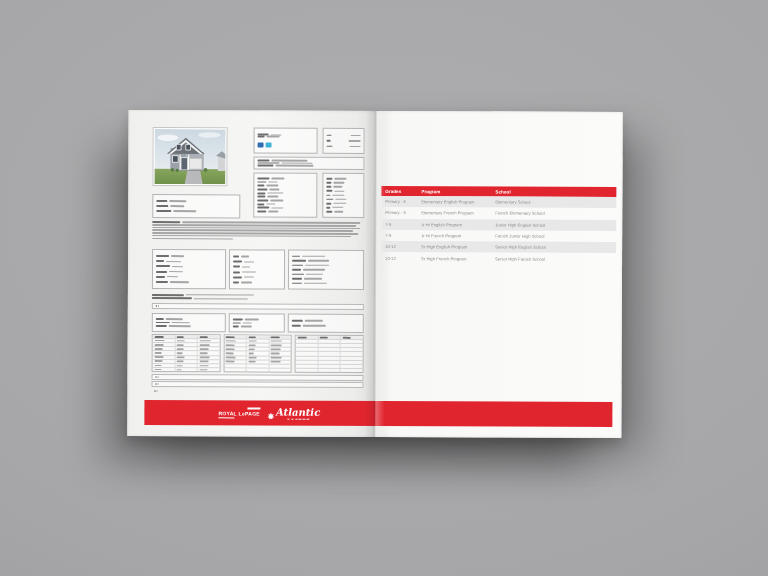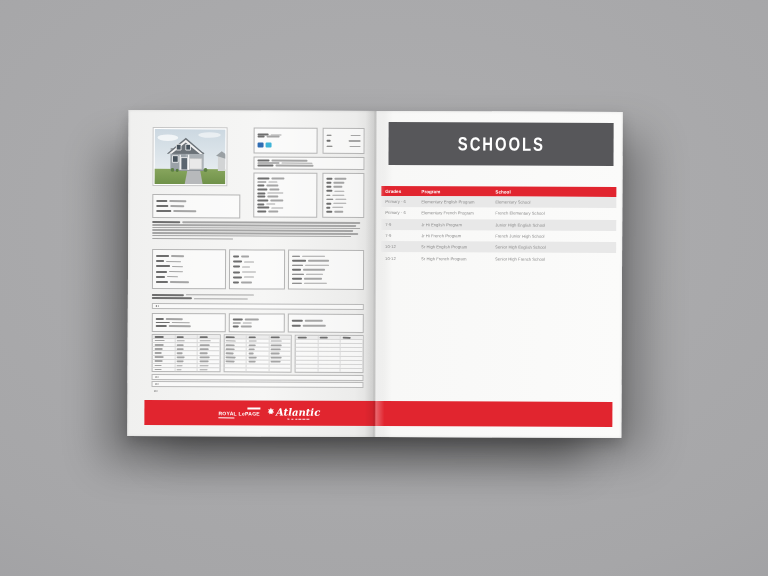--- a/index.html
+++ b/index.html
@@ -64,21 +64,21 @@
   .scell{white-space:nowrap;overflow:hidden;box-sizing:border-box;}
   .c0{width:40px;padding-left:4px;} .c1{width:74px;} .c2{flex:1;}
 
   
   .footer-bar{position:absolute;left:17px;right:9px;bottom:11px;height:25px;background:#e1252f;z-index:5;}
   .logos{position:absolute;left:74px;top:0;height:100%;display:flex;align-items:center;gap:7px;}
   .rl{display:flex;flex-direction:column;align-items:flex-start;gap:1px;}
   .rl-topbar{width:13px;height:2.4px;background:#fff;align-self:flex-end;}
   .rl-text{font-size:5px;font-weight:700;color:#fff;letter-spacing:.3px;white-space:nowrap;}
   .rl-botbar{width:16px;height:1.1px;background:#fff;}
-  .atl{display:flex;align-items:flex-start;gap:2px;}
+  .atl{display:flex;align-items:flex-end;gap:2px;}
   .atl-word{font-family:"DejaVu Serif",serif;font-style:italic;font-weight:700;font-size:10px;color:#fff;line-height:1;}
   .atl-block{display:flex;flex-direction:column;align-items:center;gap:1px;}
   .tagline{display:flex;gap:1.5px;}
   .tagline span{width:2.4px;height:1px;background:rgba(255,255,255,.9);}
 </style>
 </head>
 <body>
 
 <div class="brochure">
   <div class="pages">
@@ -691,23 +691,20 @@
         </div>
       <div class="linebx" style="top:278px;border:none;background:transparent;">
           <div class="skrow">
             <span class="b d" style="width: 19%;"></span>
             <span class="b" style="width: 19.8%;"></span>
           </div>
         </div>
     </div>
 
     <div class="page page-right">
-      <div class="schools-header">
-        <span class="schools-title">SCHOOLS</span>
-      </div>
 
       <div class="stable">
         <div class="shead">
           <span class="scell c0">Grades</span>
           <span class="scell c1">Program</span>
           <span class="scell c2">School</span>
         </div>
         <div id="schools-body">
             <div class="srow odd">
               <div class="scell c0">Primary - 6</div>

